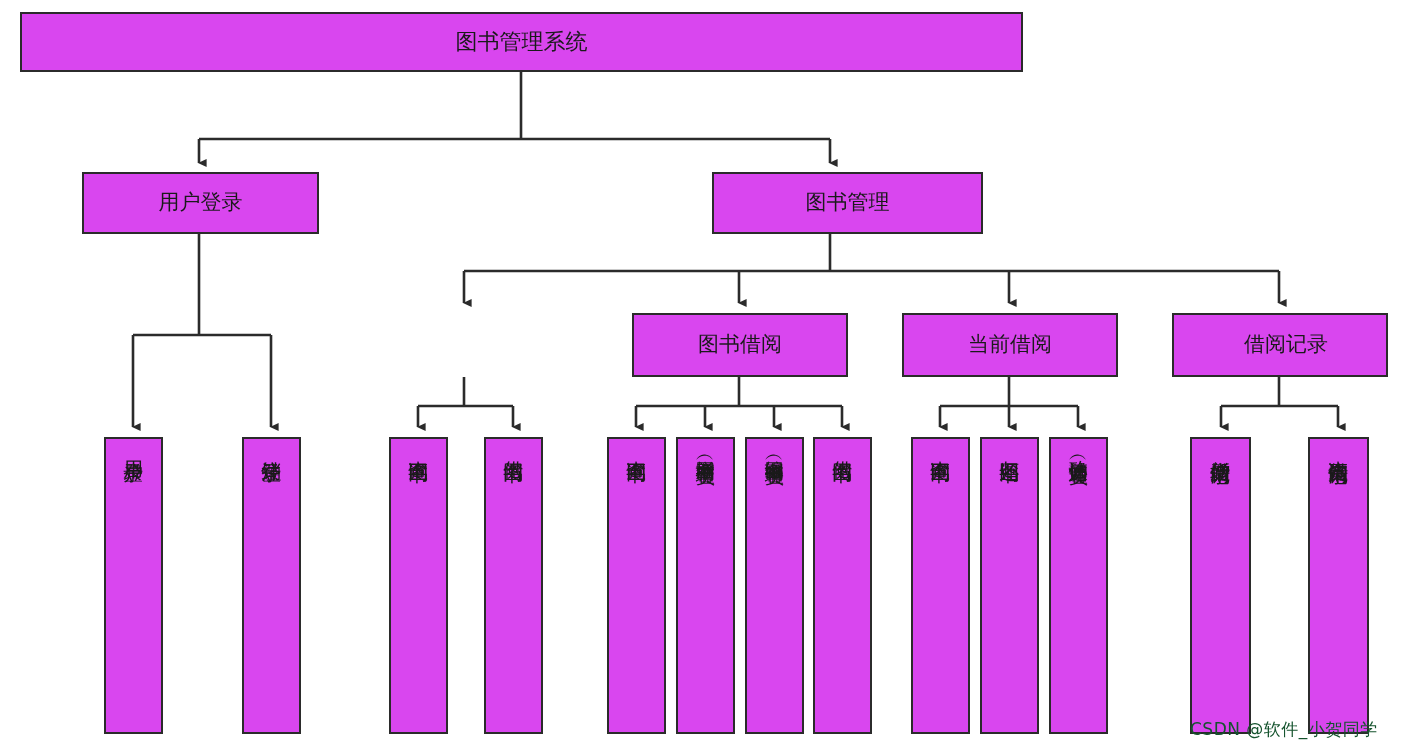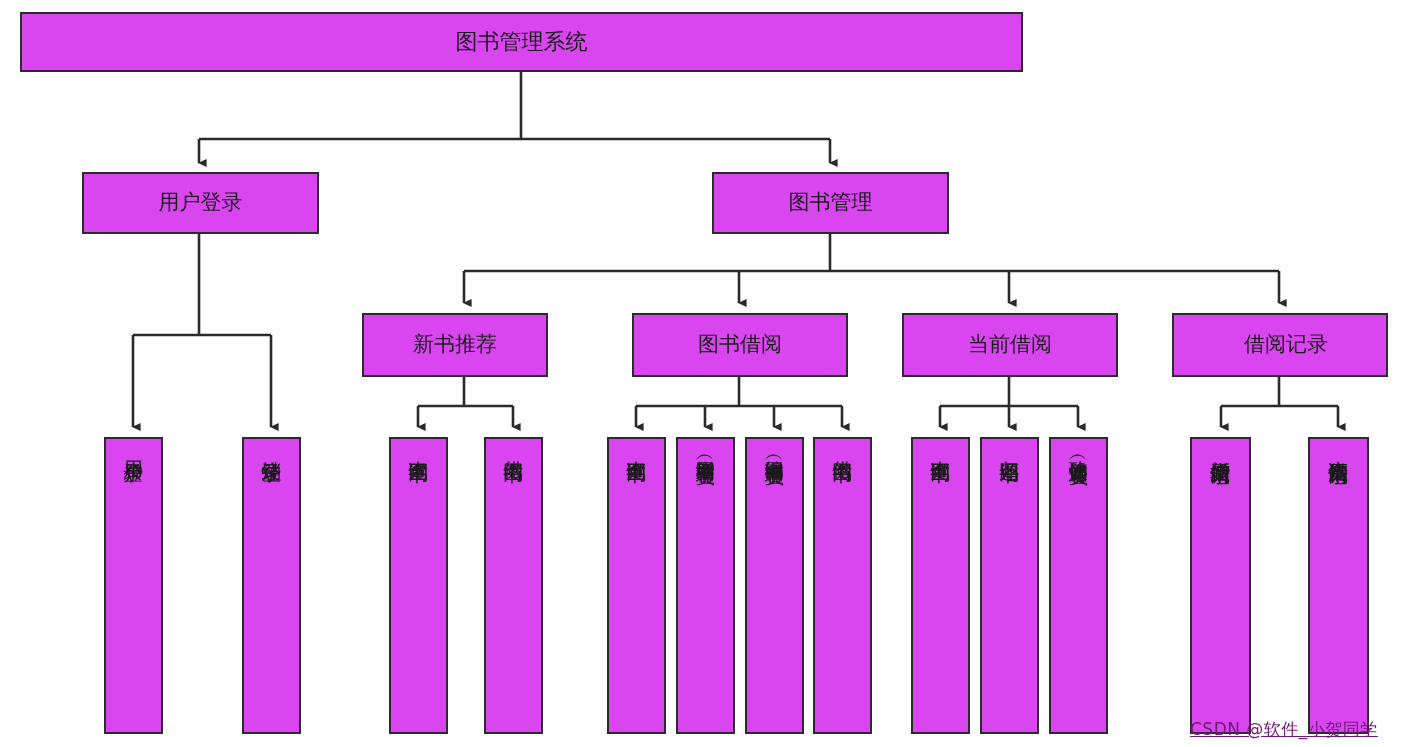--- a/index.html
+++ b/index.html
@@ -55,24 +55,23 @@
   }
   .node.v.tall .vtext {
     font-size: 19px;
   }
   .node.root {
     font-size: 22px;
   }
   .watermark {
     position: absolute;
     font-size: 17px;
-    color: #701a75;
+    color: #14532d;
     white-space: nowrap;
     letter-spacing: 0.5px;
-    text-decoration: underline;
   }
 </style>
 </head>
 <body>
 
 <div id="canvas">
 
   <svg class="edges" viewBox="0 0 1405 747" xmlns="http://www.w3.org/2000/svg">
     <defs>
       <marker id="arrow" markerWidth="9" markerHeight="9" refX="4.5" refY="7.6" orient="auto" markerUnits="userSpaceOnUse">
@@ -123,23 +122,22 @@
       <path d="M1221,406 L1338,406"></path>
       <path d="M1221,406 L1221,427" marker-end="url(#arrow)"></path>
       <path d="M1338,406 L1338,427" marker-end="url(#arrow)"></path>
     </g>
   </svg>
 
   <div class="node h root" style="left:20px; top:12px; width:1003px; height:60px;">图书管理系统</div>
 
   <div class="node h" style="left:82px; top:172px; width:237px; height:62px;">用户登录</div>
 
-  <div class="node h" style="left:712px; top:172px; width:237px; height:62px;">图书管理</div>
+  <div class="node h" style="left:712px; top:172px; width:271px; height:62px;">图书管理</div>
 
-  <div class="node h" style="left:362px; top:313px; width:186px; height:64px;">新书推荐</div>
 
   <div class="node h" style="left:902px; top:313px; width:216px; height:64px;">当前借阅</div>
 
   <div class="node h" style="left:632px; top:313px; width:216px; height:64px;">图书借阅</div>
 
   <div class="node h" style="left:1172px; top:313px; width:216px; height:64px;padding-left:12px;">借阅记录</div>
 
   <div class="node v" style="left:104px; top:437px; width:59px; height:297px;">
     <span class="vtext">用户登录</span>
   </div>

